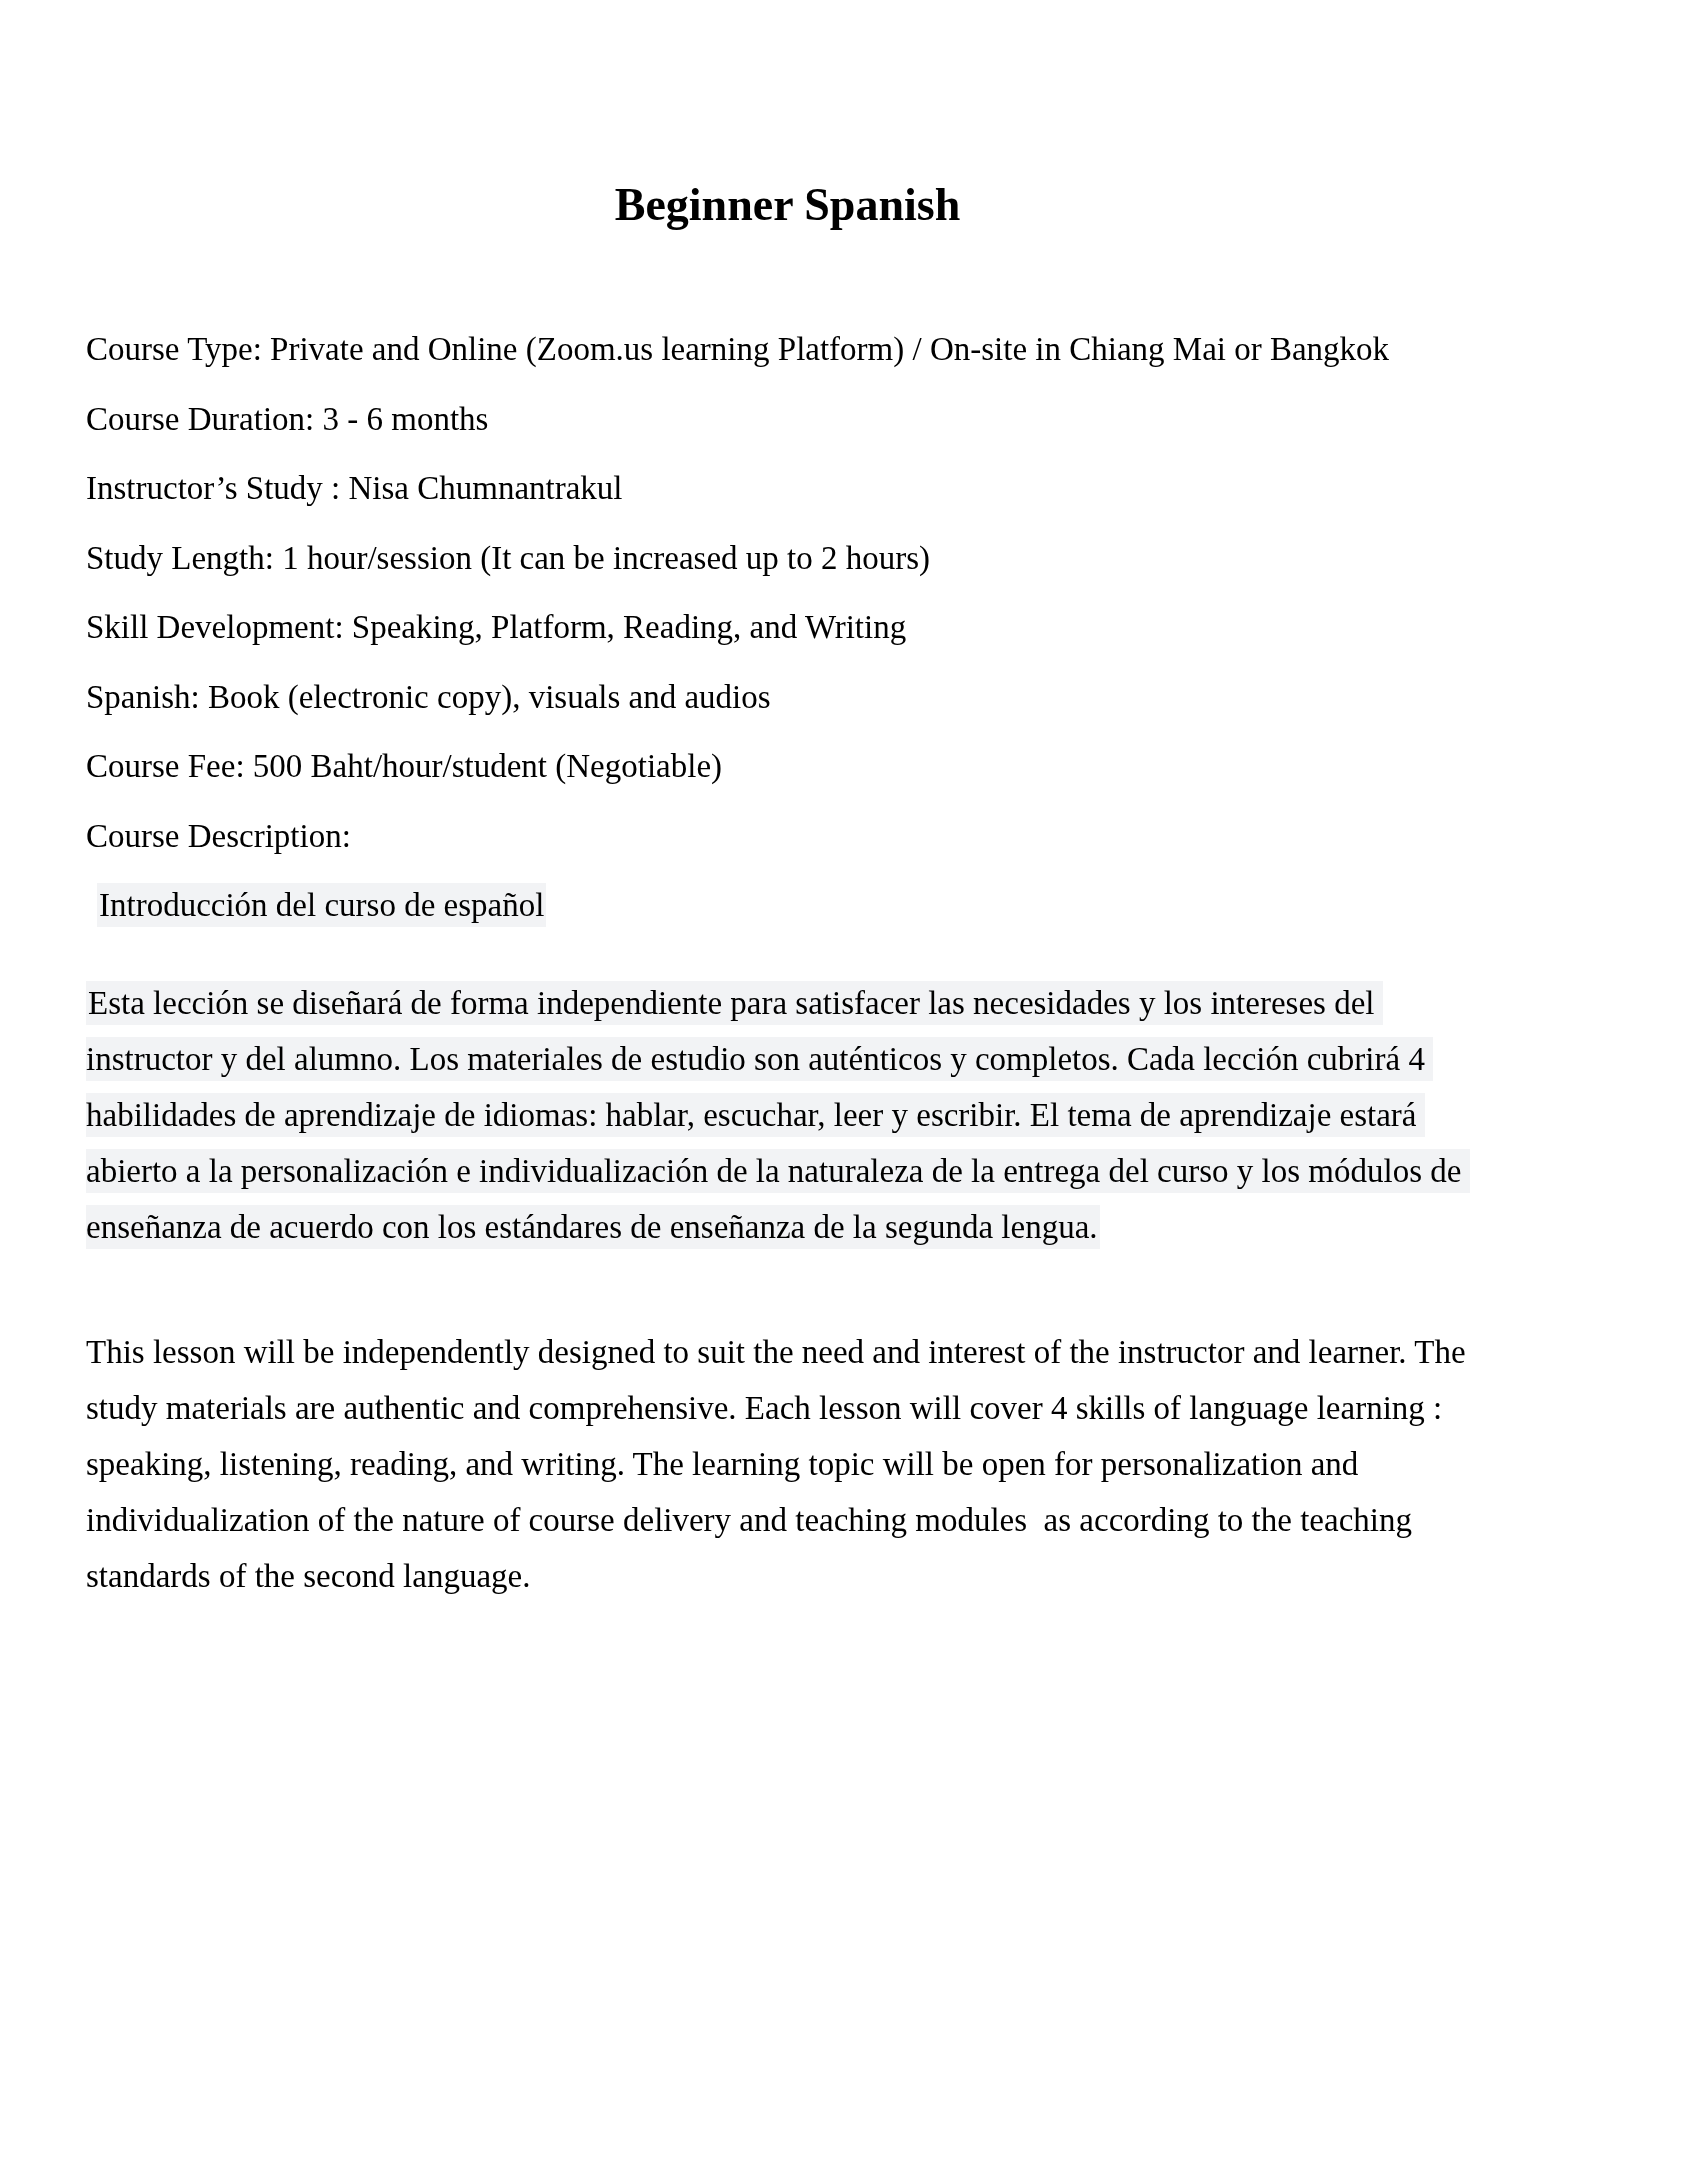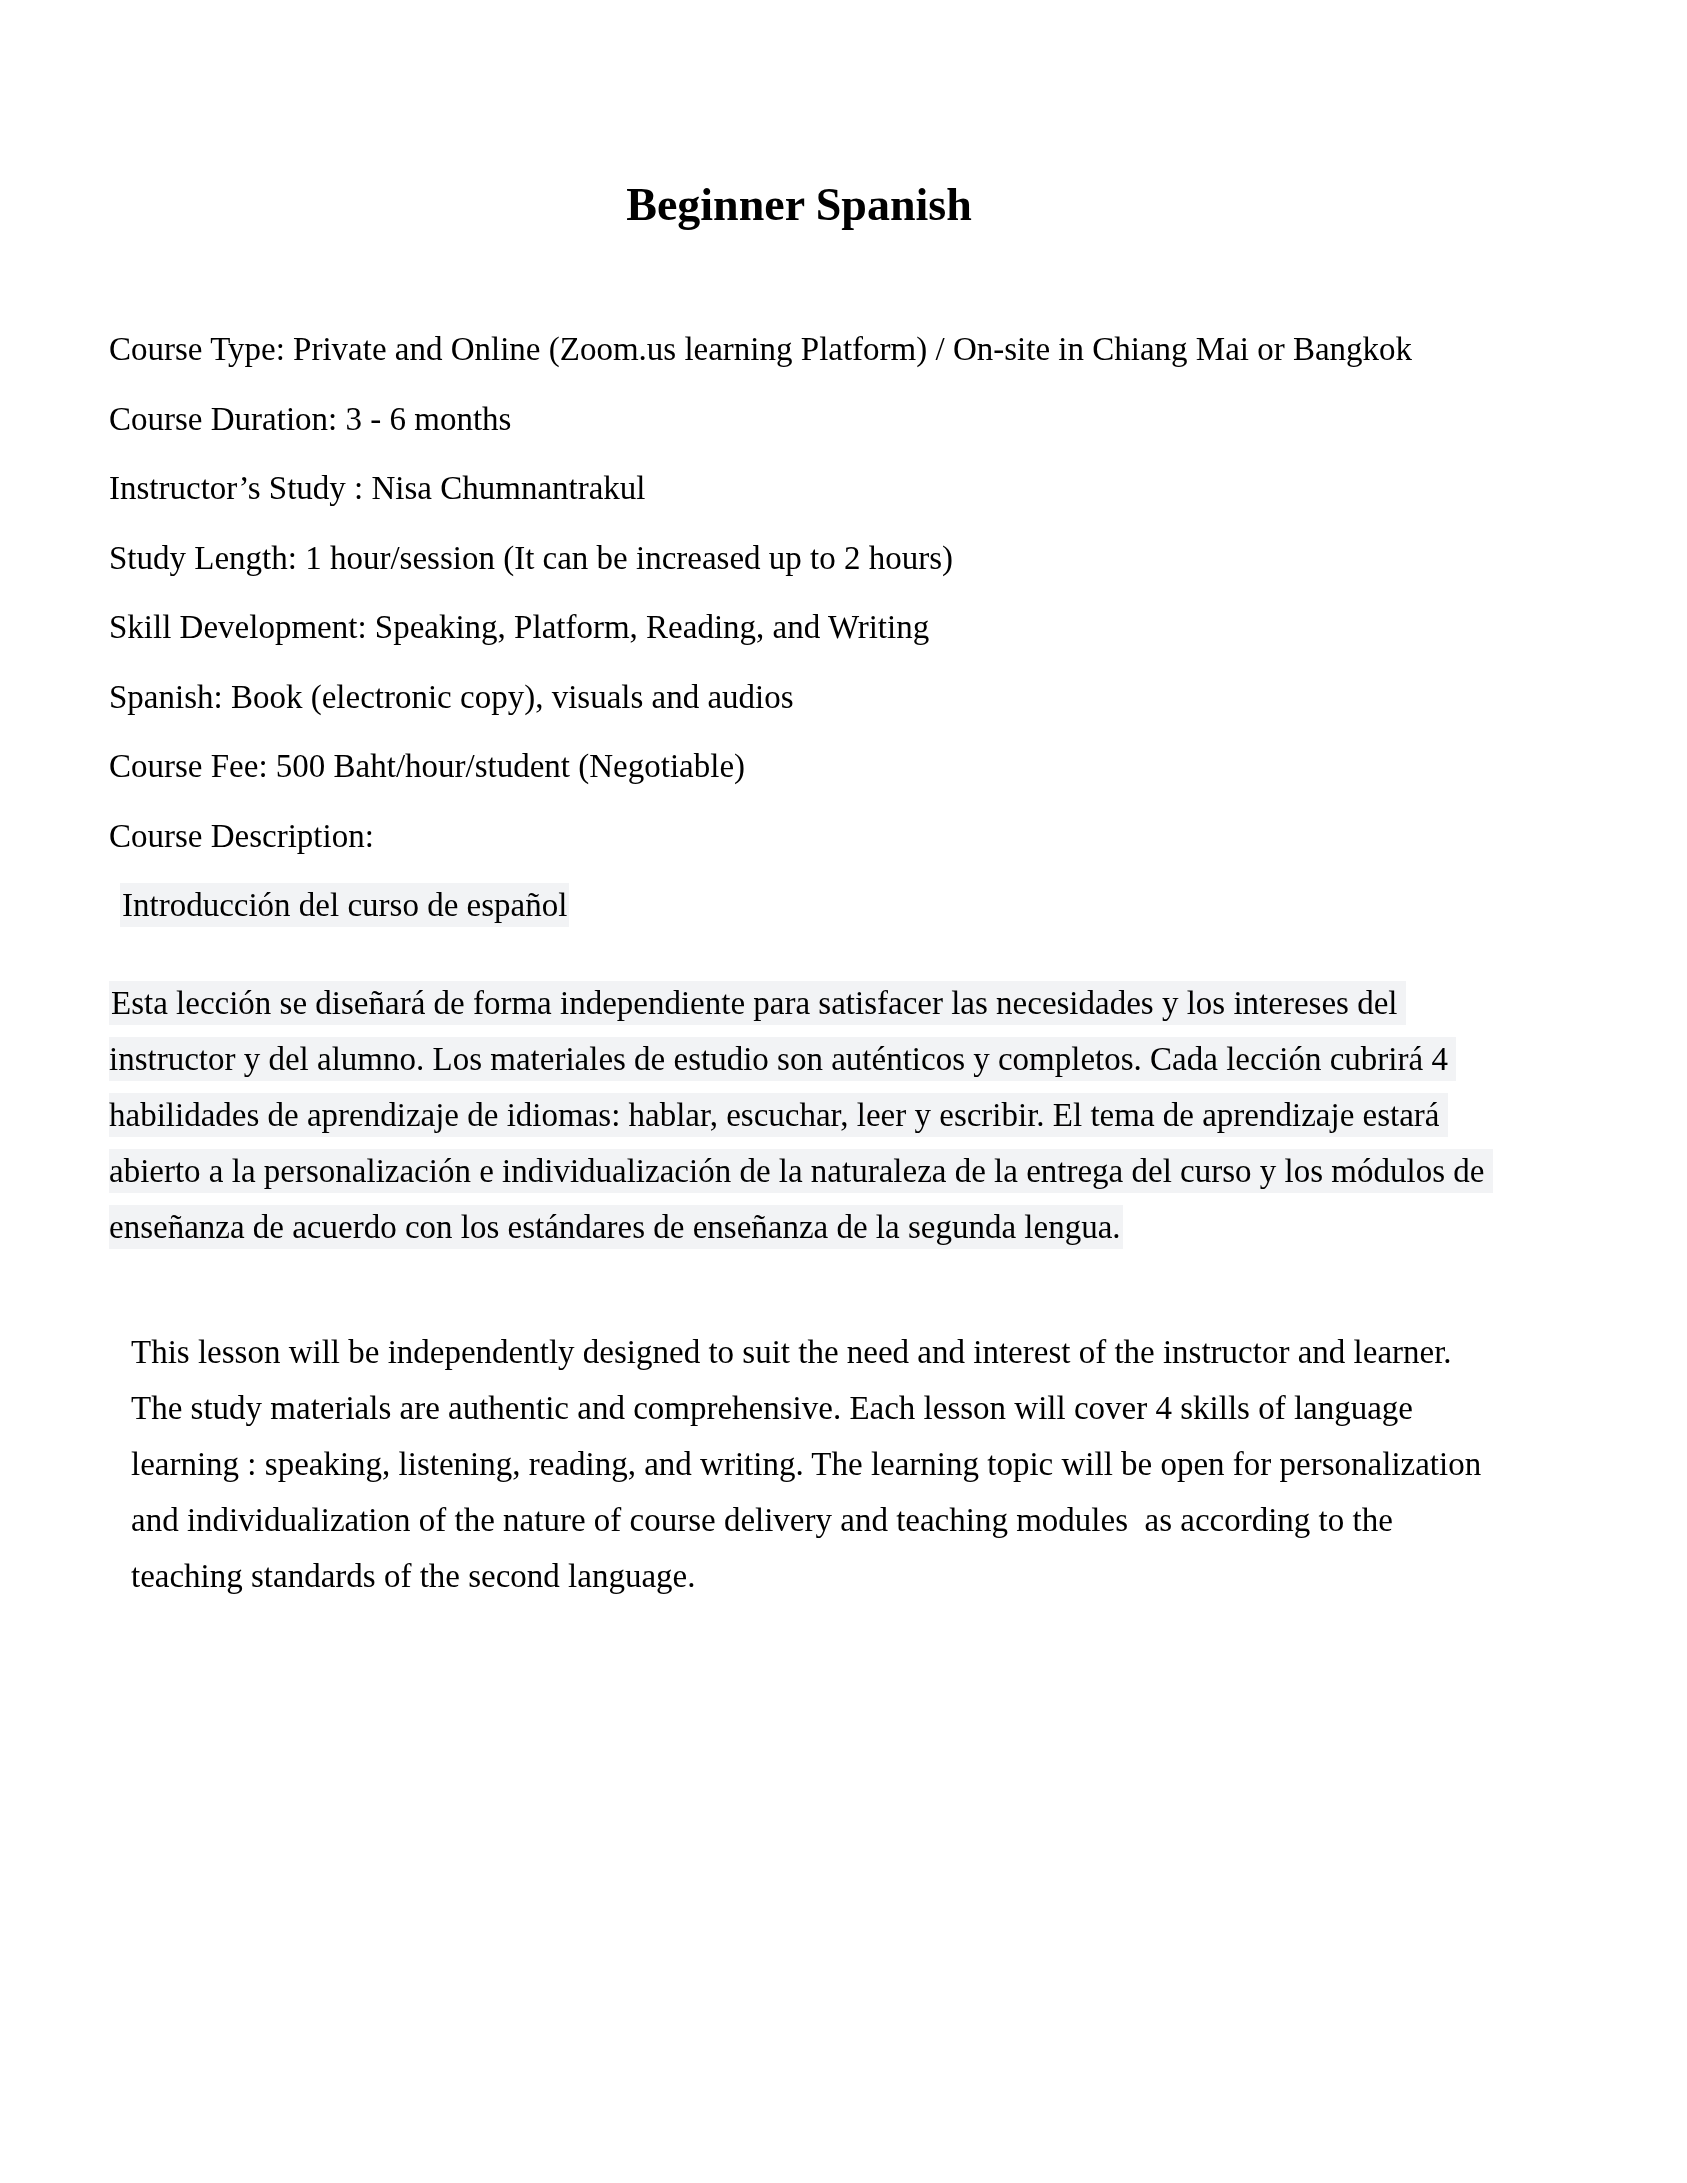--- a/index.html
+++ b/index.html
@@ -12,21 +12,21 @@
     background: var(--page-bg);
     color: var(--text);
     font-family: "Liberation Serif", "DejaVu Serif", serif;
   }
   .page {
     position: relative;
     box-sizing: border-box;
     width: 1687px;
     height: 2183px;
     background: var(--page-bg);
-    padding: 177px 198px 0 109px;
+    padding: 177px 198px 0 86px;
     overflow: hidden;
   }
   .doc-title {
     font-size: 46px;
     line-height: 56px;
     font-weight: bold;
     text-align: center;
     margin: 0 0 92px 0;
   }
   .info p {
@@ -40,21 +40,21 @@
     line-height: 49px;
     margin: 11px;
   }
   .desc .para {
     font-size: 33px;
     line-height: 56px;
     white-space: pre-wrap;
     margin: 0;
   }
   .desc .para.es { margin-top: 45px; }
-  .desc .para.en { margin-top: 69px; margin-left: 22px; }
+  .desc .para.en { margin-top: 69px; }
   .hl {
     background: var(--highlight);
     padding: 4px 2px;
   }
 </style>
 </head>
 <body>
 
 <div class="page">
 

